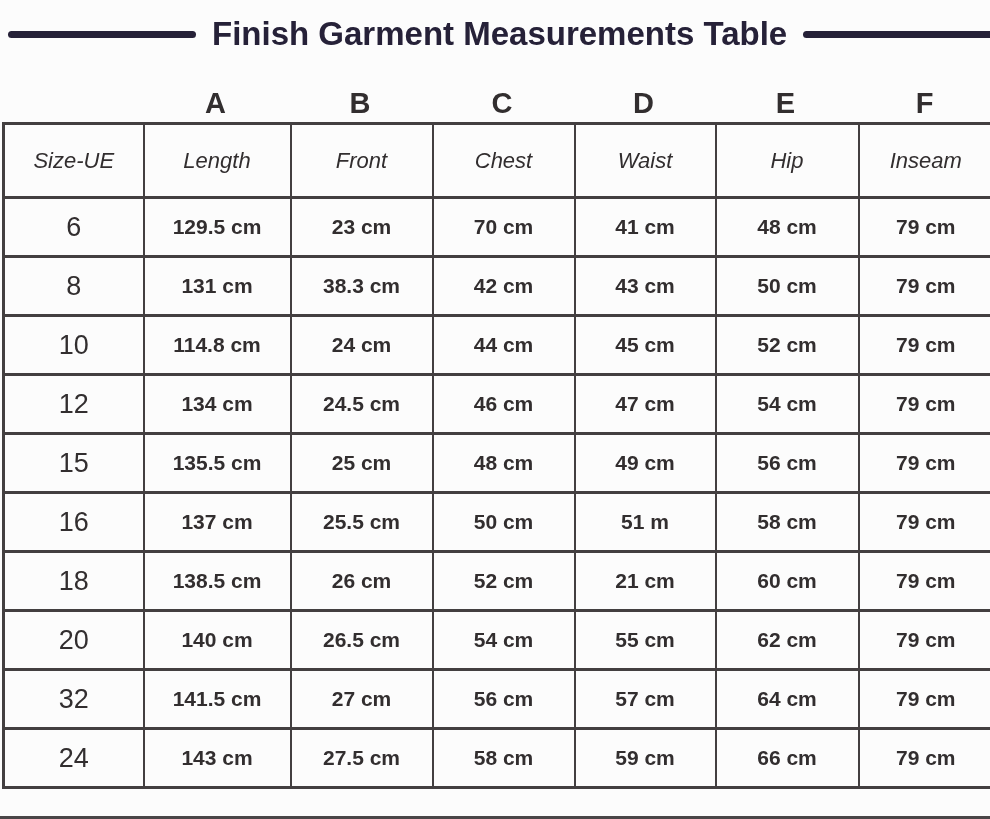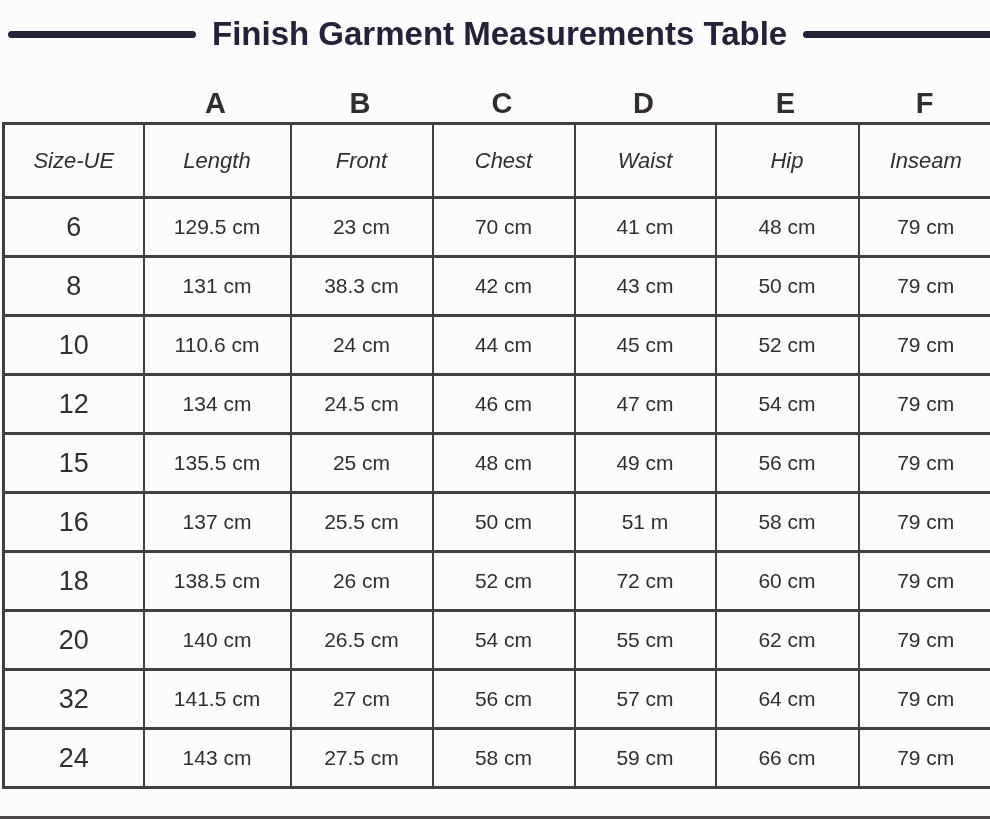--- a/index.html
+++ b/index.html
@@ -62,21 +62,21 @@
   table.meas{border-width:3px;}
   tr.header-row{height:74px;}
   tr.header-row th{
     font-size:22px;font-weight:400;color:var(--text);font-style:italic;
   }
   tr.data-row{height:59px;}
   td.size-cell{
     font-size:27px;font-weight:400;
   }
   td.value-cell{
-    font-size:21px;font-weight:400;
+    font-size:21px;font-weight:700;
   }
   
   .bottom-rule{
     position:absolute;left:0;bottom:0;
     width:990px;height:3px;background:#4a4647;
   }
 </style>
 </head>
 <body>
 
@@ -130,21 +130,21 @@
       <td class="size-cell">8</td>
       <td class="value-cell">131 cm</td>
       <td class="value-cell">38.3 cm</td>
       <td class="value-cell">42 cm</td>
       <td class="value-cell">43 cm</td>
       <td class="value-cell">50 cm</td>
       <td class="value-cell">79 cm</td>
     </tr>
     <tr class="data-row">
       <td class="size-cell">10</td>
-      <td class="value-cell">110.6 cm</td>
+      <td class="value-cell">114.8 cm</td>
       <td class="value-cell">24 cm</td>
       <td class="value-cell">44 cm</td>
       <td class="value-cell">45 cm</td>
       <td class="value-cell">52 cm</td>
       <td class="value-cell">79 cm</td>
     </tr>
     <tr class="data-row">
       <td class="size-cell">12</td>
       <td class="value-cell">134 cm</td>
       <td class="value-cell">24.5 cm</td>
@@ -169,21 +169,21 @@
       <td class="value-cell">50 cm</td>
       <td class="value-cell">51 m</td>
       <td class="value-cell">58 cm</td>
       <td class="value-cell">79 cm</td>
     </tr>
     <tr class="data-row">
       <td class="size-cell">18</td>
       <td class="value-cell">138.5 cm</td>
       <td class="value-cell">26 cm</td>
       <td class="value-cell">52 cm</td>
-      <td class="value-cell">72 cm</td>
+      <td class="value-cell">21 cm</td>
       <td class="value-cell">60 cm</td>
       <td class="value-cell">79 cm</td>
     </tr>
     <tr class="data-row">
       <td class="size-cell">20</td>
       <td class="value-cell">140 cm</td>
       <td class="value-cell">26.5 cm</td>
       <td class="value-cell">54 cm</td>
       <td class="value-cell">55 cm</td>
       <td class="value-cell">62 cm</td>

